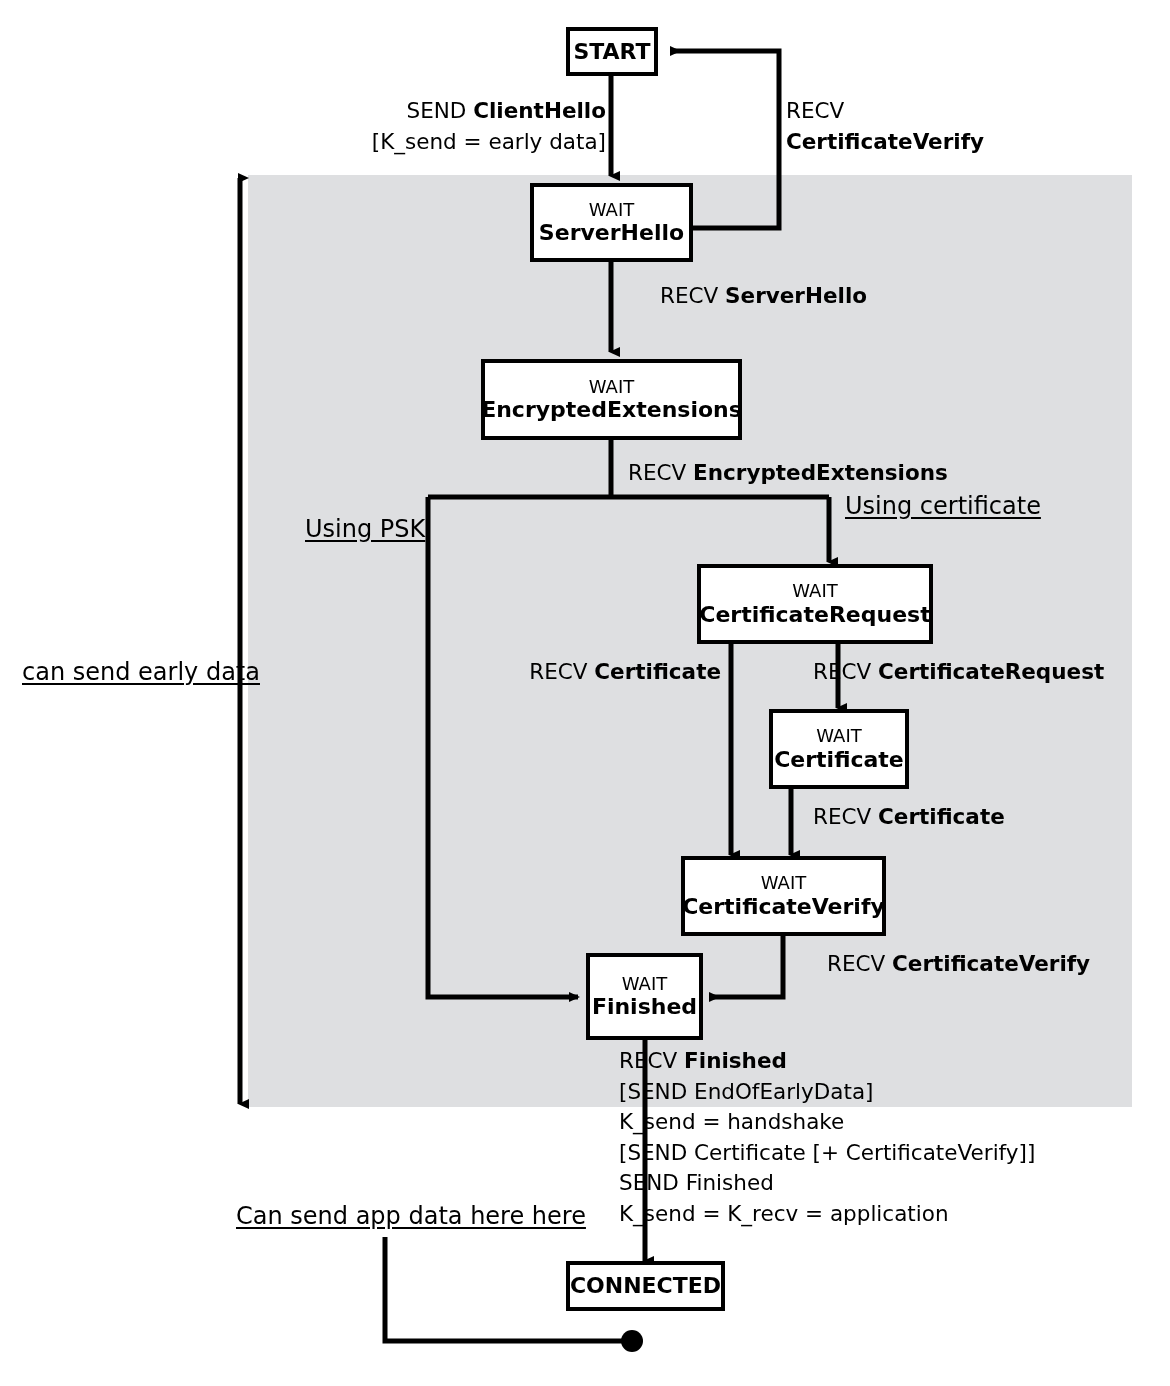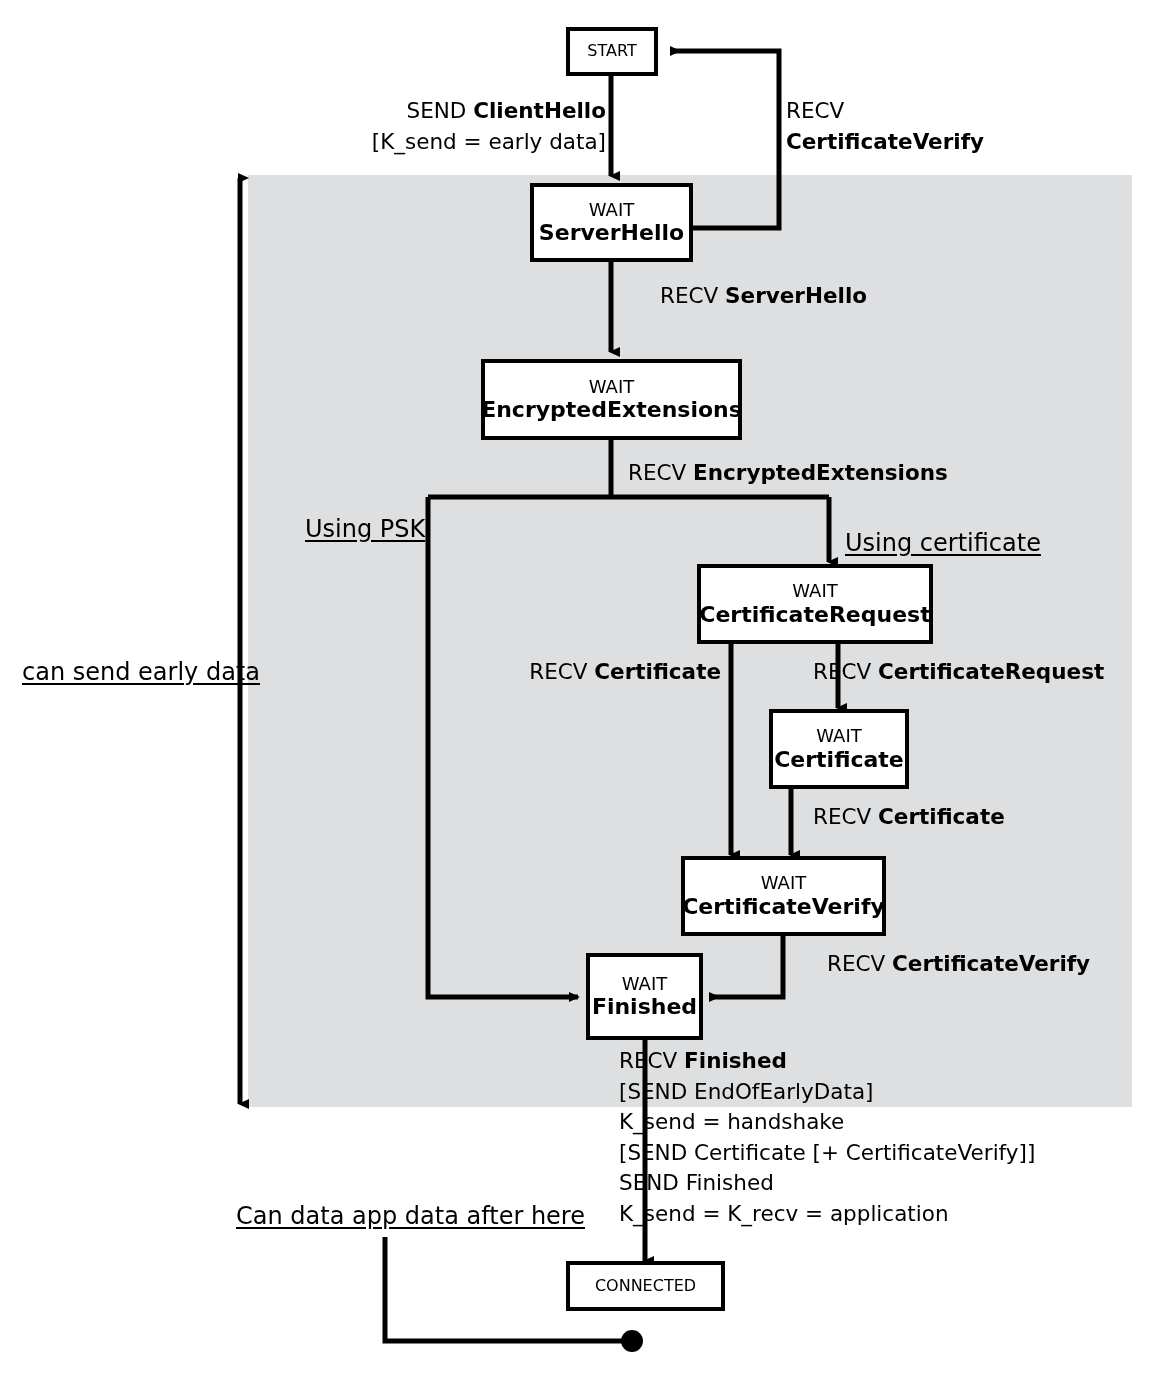--- a/index.html
+++ b/index.html
@@ -37,22 +37,22 @@
     font-size: 18px;
     font-weight: 400;
     white-space: nowrap;
   }
   .node-line2 {
     font-size: 22px;
     font-weight: 700;
     white-space: nowrap;
   }
   .node-single {
-    font-size: 16px;
-    font-weight: 400;
+    font-size: 22px;
+    font-weight: 700;
     white-space: nowrap;
   }
   .edge-label {
     position: absolute;
     font-size: 21.5px;
     color: #000000;
     line-height: 1.42;
     white-space: nowrap;
   }
   .edge-label.right  { text-align: left; }
@@ -206,19 +206,19 @@
     </div>
     <div>[SEND EndOfEarlyData]</div>
     <div>K_send = handshake</div>
     <div>[SEND Certificate [+ CertificateVerify]]</div>
     <div>SEND Finished</div>
     <div>K_send = K_recv = application</div>
   </div>
 
   <div class="note-label" style="left:305px; top:515px;">Using PSK</div>
 
-  <div class="note-label" style="left:845px; top:529px;">Using certificate</div>
+  <div class="note-label" style="left:845px; top:492px;">Using certificate</div>
 
   <div class="note-label" style="left:22px; top:658px;">can send early data</div>
 
-  <div class="note-label" style="left:236px; top:1202px;">Can data app data after here</div>
+  <div class="note-label" style="left:236px; top:1202px;">Can send app data here here</div>
 
 </div>
 
 </body></html>

